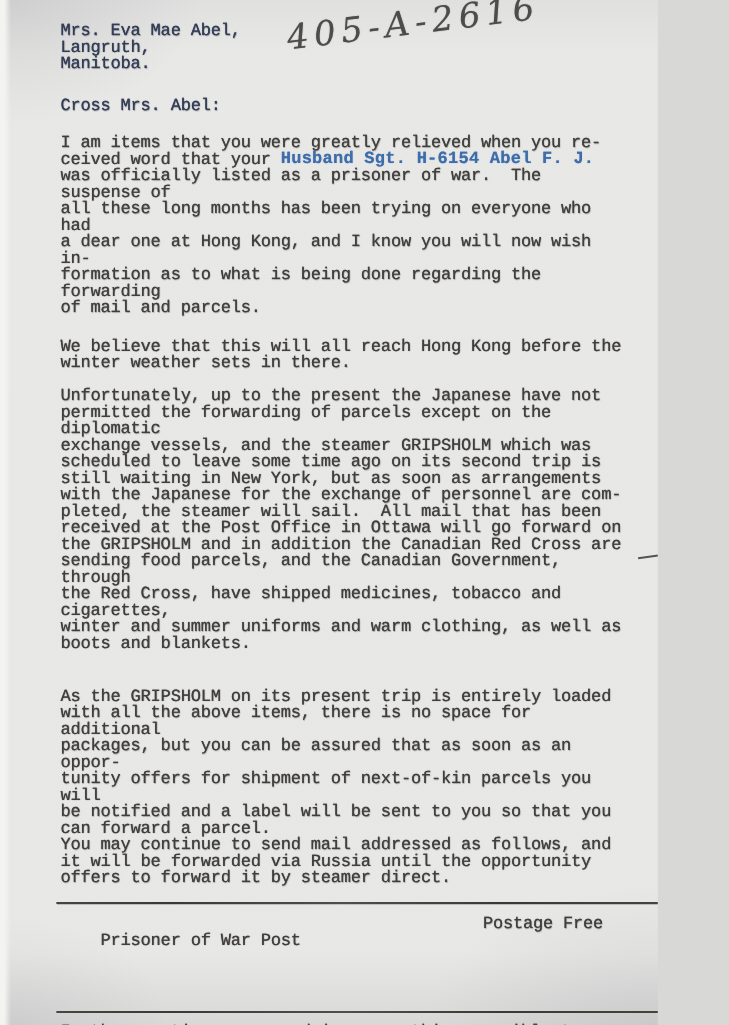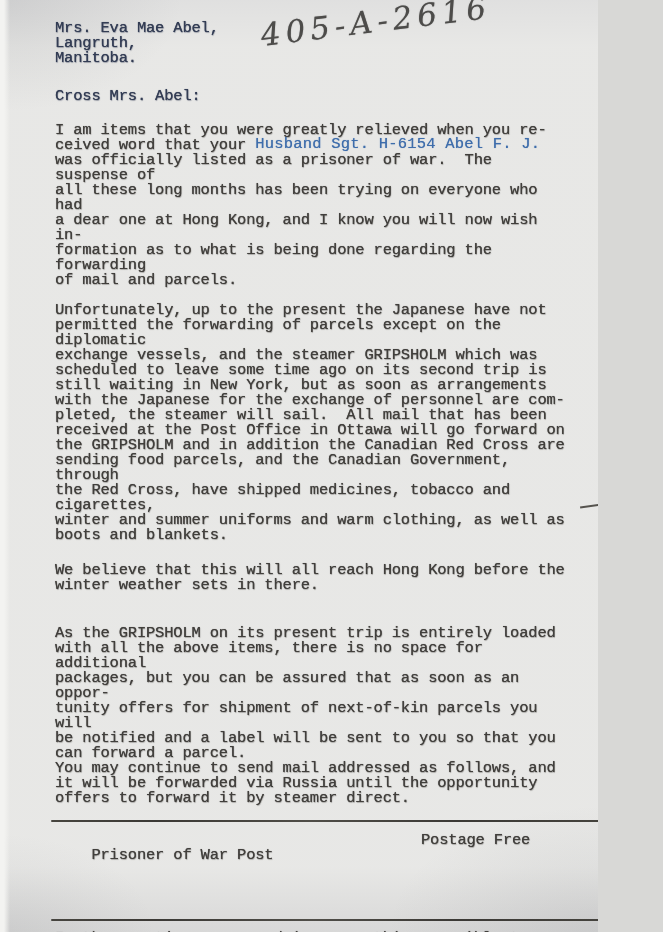--- a/index.html
+++ b/index.html
@@ -38,37 +38,37 @@
   .salutation { margin-top: 23px; color: #333d54;
     text-shadow: 0 0 0.7px rgba(40,48,75,0.9), 0.5px 0.5px 0.9px rgba(40,48,75,0.35); }
   .p1 { margin-top: 19px; }
   .p2 { margin-top: 15px; }
   .p3 { margin-top: 20px; }
   .p4 { margin-top: 33px; }
   .p5 { }
   .p6 { margin-top: 10px; }
   .insert-blue {
     color: #3e6dab;
-    font-weight: normal;
+    font-weight: bold;
     position: relative;
     top: -1.5px;
     letter-spacing: 0.2px;
     text-shadow: 0 0 0.8px rgba(62,109,171,0.8);
   }
   .rule {
     margin-top: 14px;
     margin-left: -4px;
     width: 578px;
     height: 2px;
     background: linear-gradient(90deg, #47453f 0%, #3b3935 18%, #504e48 45%, #3b3935 70%, #47453f 100%);
     border-radius: 1px;
   }
   .rule2 { margin-top: 26px; }
   .pow-row { position: relative; margin-top: 11px; }
-  .postage-free { position: absolute; left: 366px; top: 0; text-align: right; }
+  .postage-free { position: absolute; left: 384px; top: 0; text-align: right; }
   .write-block { margin-top: 40px; padding-left: 172px; }
   .handwritten {
     position: absolute;
     left: 262px;
     top: 28px;
     font-family: "DejaVu Serif", serif;
     font-style: italic;
     font-size: 31px;
     letter-spacing: 5px;
     color: #4d4c4a;
@@ -101,36 +101,36 @@
   <div class="typed salutation">Cross Mrs. Abel:</div>
 
   <div class="typed p1"><span>I am items that you were greatly relieved when you re-
 ceived word that your </span><span class="insert-blue">Husband Sgt. H-6154 Abel F. J.</span><span>
 was officially listed as a prisoner of war.  The suspense of
 all these long months has been trying on everyone who had
 a dear one at Hong Kong, and I know you will now wish in-
 formation as to what is being done regarding the forwarding
 of mail and parcels.</span></div>
 
+  <div class="typed p3">We believe that this will all reach Hong Kong before the
+winter weather sets in there.</div>
+
   <div class="typed p2">Unfortunately, up to the present the Japanese have not
 permitted the forwarding of parcels except on the diplomatic
 exchange vessels, and the steamer GRIPSHOLM which was
 scheduled to leave some time ago on its second trip is
 still waiting in New York, but as soon as arrangements
 with the Japanese for the exchange of personnel are com-
 pleted, the steamer will sail.  All mail that has been
 received at the Post Office in Ottawa will go forward on
 the GRIPSHOLM and in addition the Canadian Red Cross are
 sending food parcels, and the Canadian Government, through
 the Red Cross, have shipped medicines, tobacco and cigarettes,
 winter and summer uniforms and warm clothing, as well as
 boots and blankets.</div>
-
-  <div class="typed p3">We believe that this will all reach Hong Kong before the
-winter weather sets in there.</div>
 
   <div class="typed p4">As the GRIPSHOLM on its present trip is entirely loaded
 with all the above items, there is no space for additional
 packages, but you can be assured that as soon as an oppor-
 tunity offers for shipment of next-of-kin parcels you will
 be notified and a label will be sent to you so that you
 can forward a parcel.</div>
 
   <div class="typed p5">You may continue to send mail addressed as follows, and
 it will be forwarded via Russia until the opportunity

